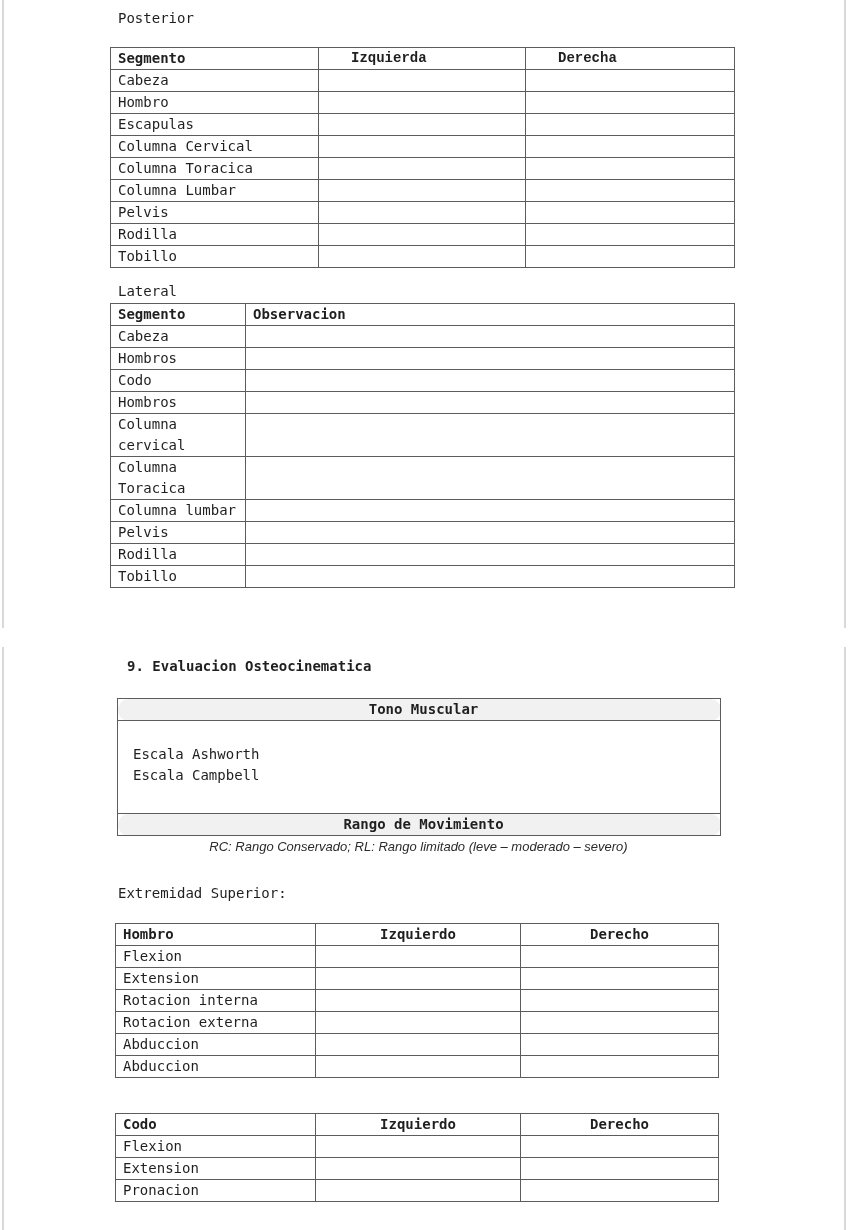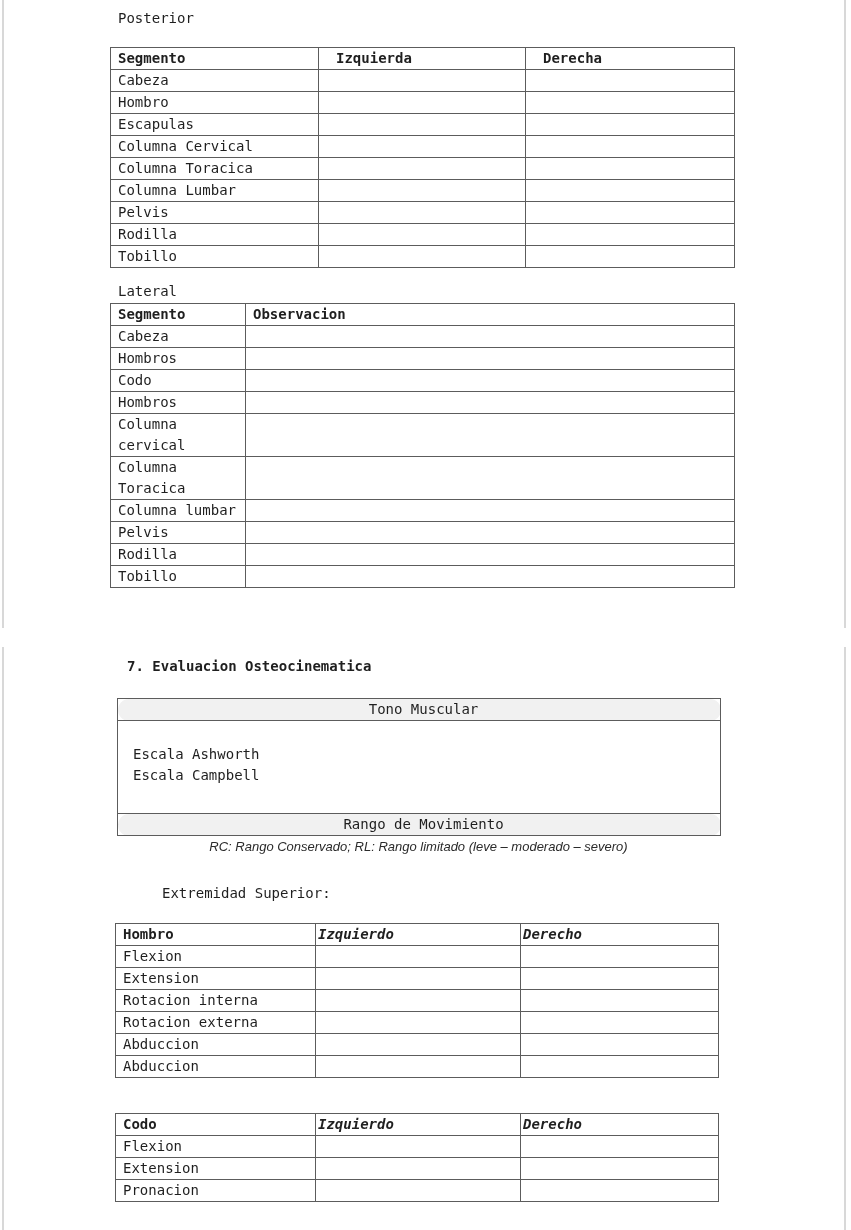--- a/index.html
+++ b/index.html
@@ -13,32 +13,32 @@
     border-left:2px solid #d8d8d8; border-right:2px solid #d8d8d8;
     box-sizing:border-box;
   }
   #page-1 { top:0; height:628px; }
   #page-2 { top:647px; height:583px; }
 
   .heading { position:absolute; line-height:21px; white-space:pre; }
   #heading-posterior  { left:118px; top:8px; }
   #heading-lateral    { left:118px; top:281px; }
   #heading-section5   { left:127px; top:656px; font-weight:bold; }
-  #heading-extremidad { left:118px; top:883px;margin-left:44px; }
+  #heading-extremidad { left:118px; top:883px; }
 
   table { border-collapse:collapse; table-layout:fixed; position:absolute; }
   td, th {
     border:1px solid #5c5c5c; height:21px; line-height:21px;
     padding:0 2px 0 7px; text-align:left; vertical-align:middle;
     font-weight:normal; font-size:14px; overflow:hidden;
   }
   th { font-weight:bold;margin-top:32px; }
-  th.indent { padding-left:17px; }
-  th.center { text-align:left; padding-left:2px;font-style:italic; }
-  .fill { background:#f1f1f1; text-align:center; padding-left:11px; font-weight:normal;border-radius:11px; }
+  th.indent { padding-left:32px;font-family:Liberation Mono, monospace; }
+  th.center { text-align:center; padding-left:2px; }
+  .fill { background:#f1f1f1; text-align:center; padding-left:11px; font-weight:bold;border-radius:11px; }
 
   #posterior-table { left:110px; top:47px;  width:624px; }
   #lateral-table   { left:110px; top:303px; width:624px; }
   #tono-table      { left:117px; top:698px; width:603px; }
   #rango-table     { left:117px; top:813px; width:603px; }
   #hombro-table    { left:115px; top:923px; width:603px; }
   #codo-table      { left:115px; top:1113px; width:603px; }
 
   #tono-table td.tono-body {
     height:80px; vertical-align:top; padding:23px 0 0 15px; line-height:21px;
@@ -166,21 +166,21 @@
         <td>Rodilla</td>
         <td></td>
       </tr>
   <tr>
         <td>Tobillo</td>
         <td></td>
       </tr>
 </tbody>
   </table>
 
-<div class="heading" id="heading-section5">7. Evaluacion Osteocinematica</div>
+<div class="heading" id="heading-section5">9. Evaluacion Osteocinematica</div>
 
 <table id="tono-table">
   <colgroup>
       <col style="width:603px">
     </colgroup>
   <tbody>
       <tr>
     <th class="fill">Tono Muscular</th>
   </tr>
   <tr>

